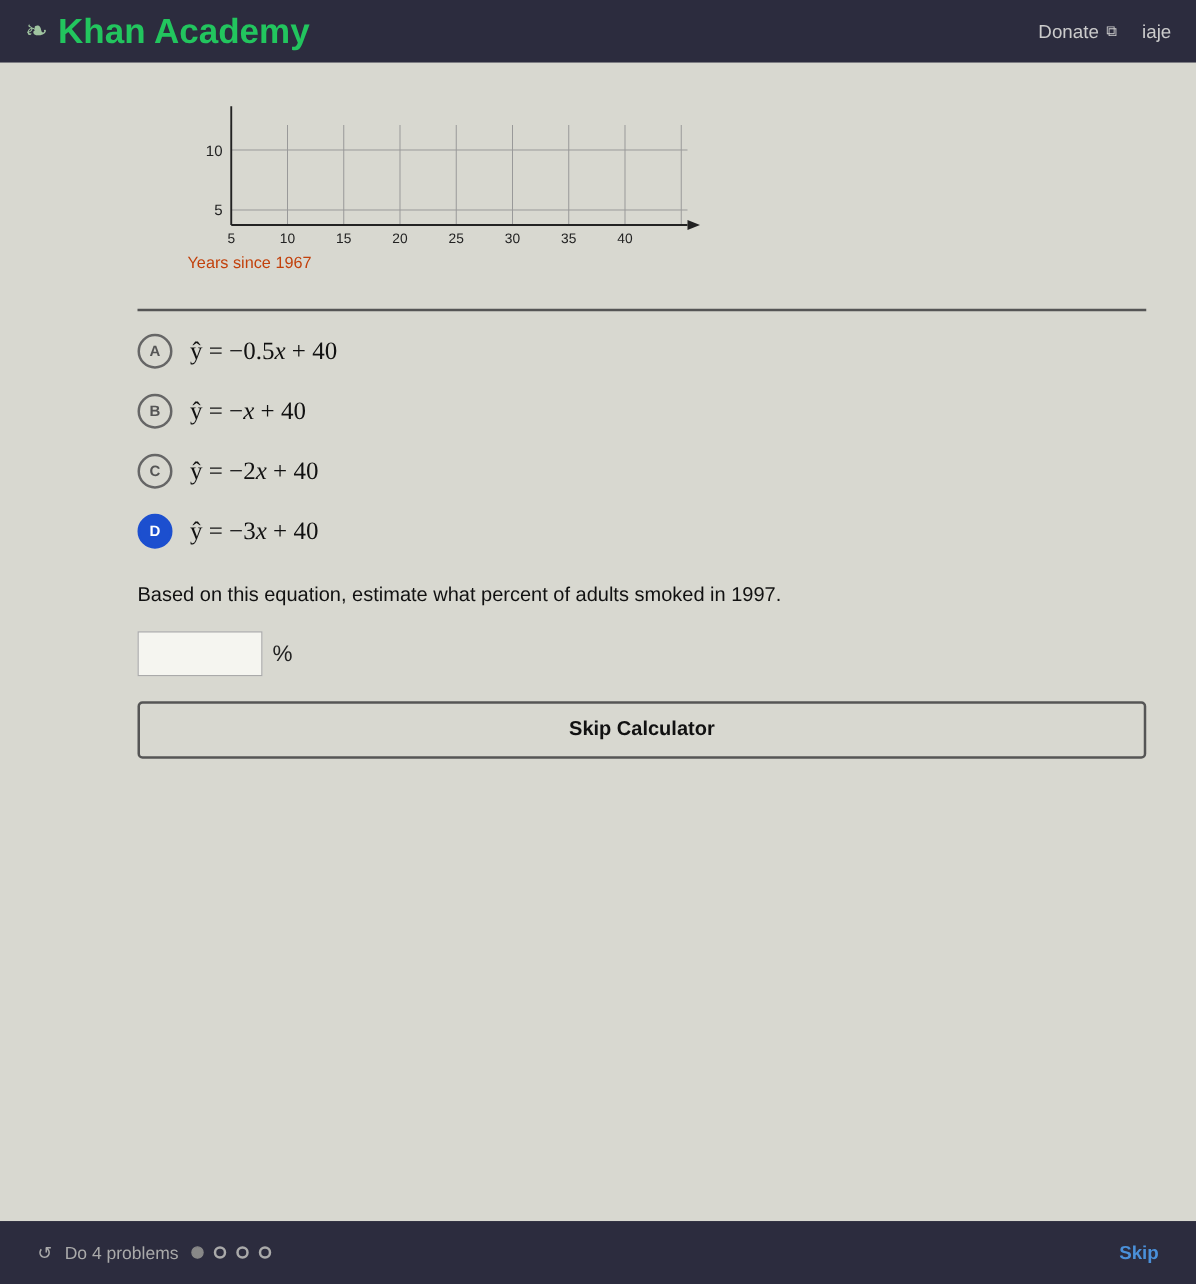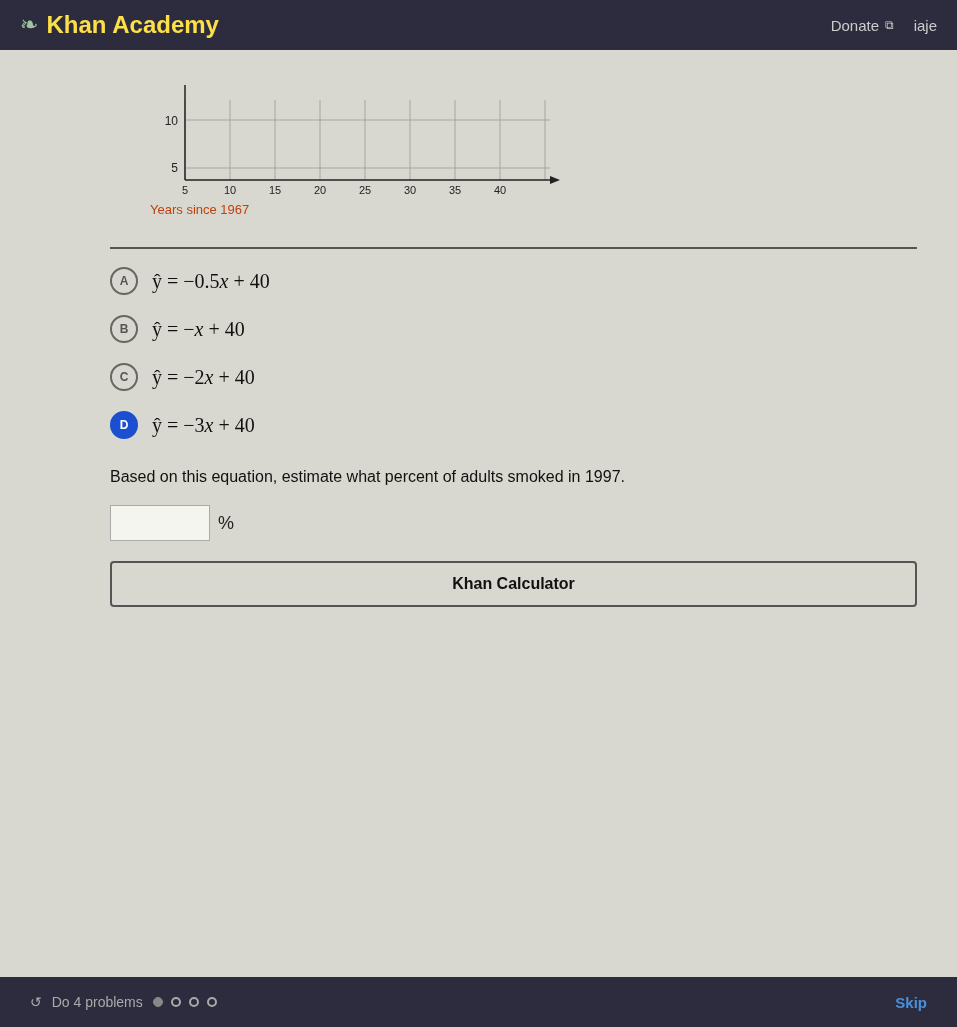--- a/index.html
+++ b/index.html
@@ -24,22 +24,22 @@
     .header-left {
       display: flex;
       align-items: center;
       gap: 8px;
     }
     .header-logo {
       color: #a0c4a0;
       font-size: 22px;
     }
     .header-title {
-      color: #fde047;
-      font-size: 24px;
+      color: #22c55e;
+      font-size: 28px;
       font-weight: bold;
       font-family: Arial, sans-serif;
     }
     .header-right {
       display: flex;
       align-items: center;
       gap: 20px;
       color: #cccccc;
       font-family: Arial, sans-serif;
       font-size: 15px;
@@ -332,21 +332,21 @@
 
   <div class="followup-text">
     <span>Based on this equation, estimate what percent of adults smoked in 1997.</span><br>
   </div>
 
   <div class="input-row">
     <input class="answer-input" type="text" style="">
     <span class="percent-label">%</span>
   </div>
 
-  <button class="show-calc-btn">Khan Calculator</button>
+  <button class="show-calc-btn">Skip Calculator</button>
 
 </div>
 
 <div class="footer">
   <div class="footer-left">
     <span class="rotate-icon">↺</span>
     <span>Do 4 problems</span>
     <div class="progress-dots">
       <div class="progress-dot" style="background:#888;border-color:#888;"></div>
       <div class="progress-dot active"></div>

